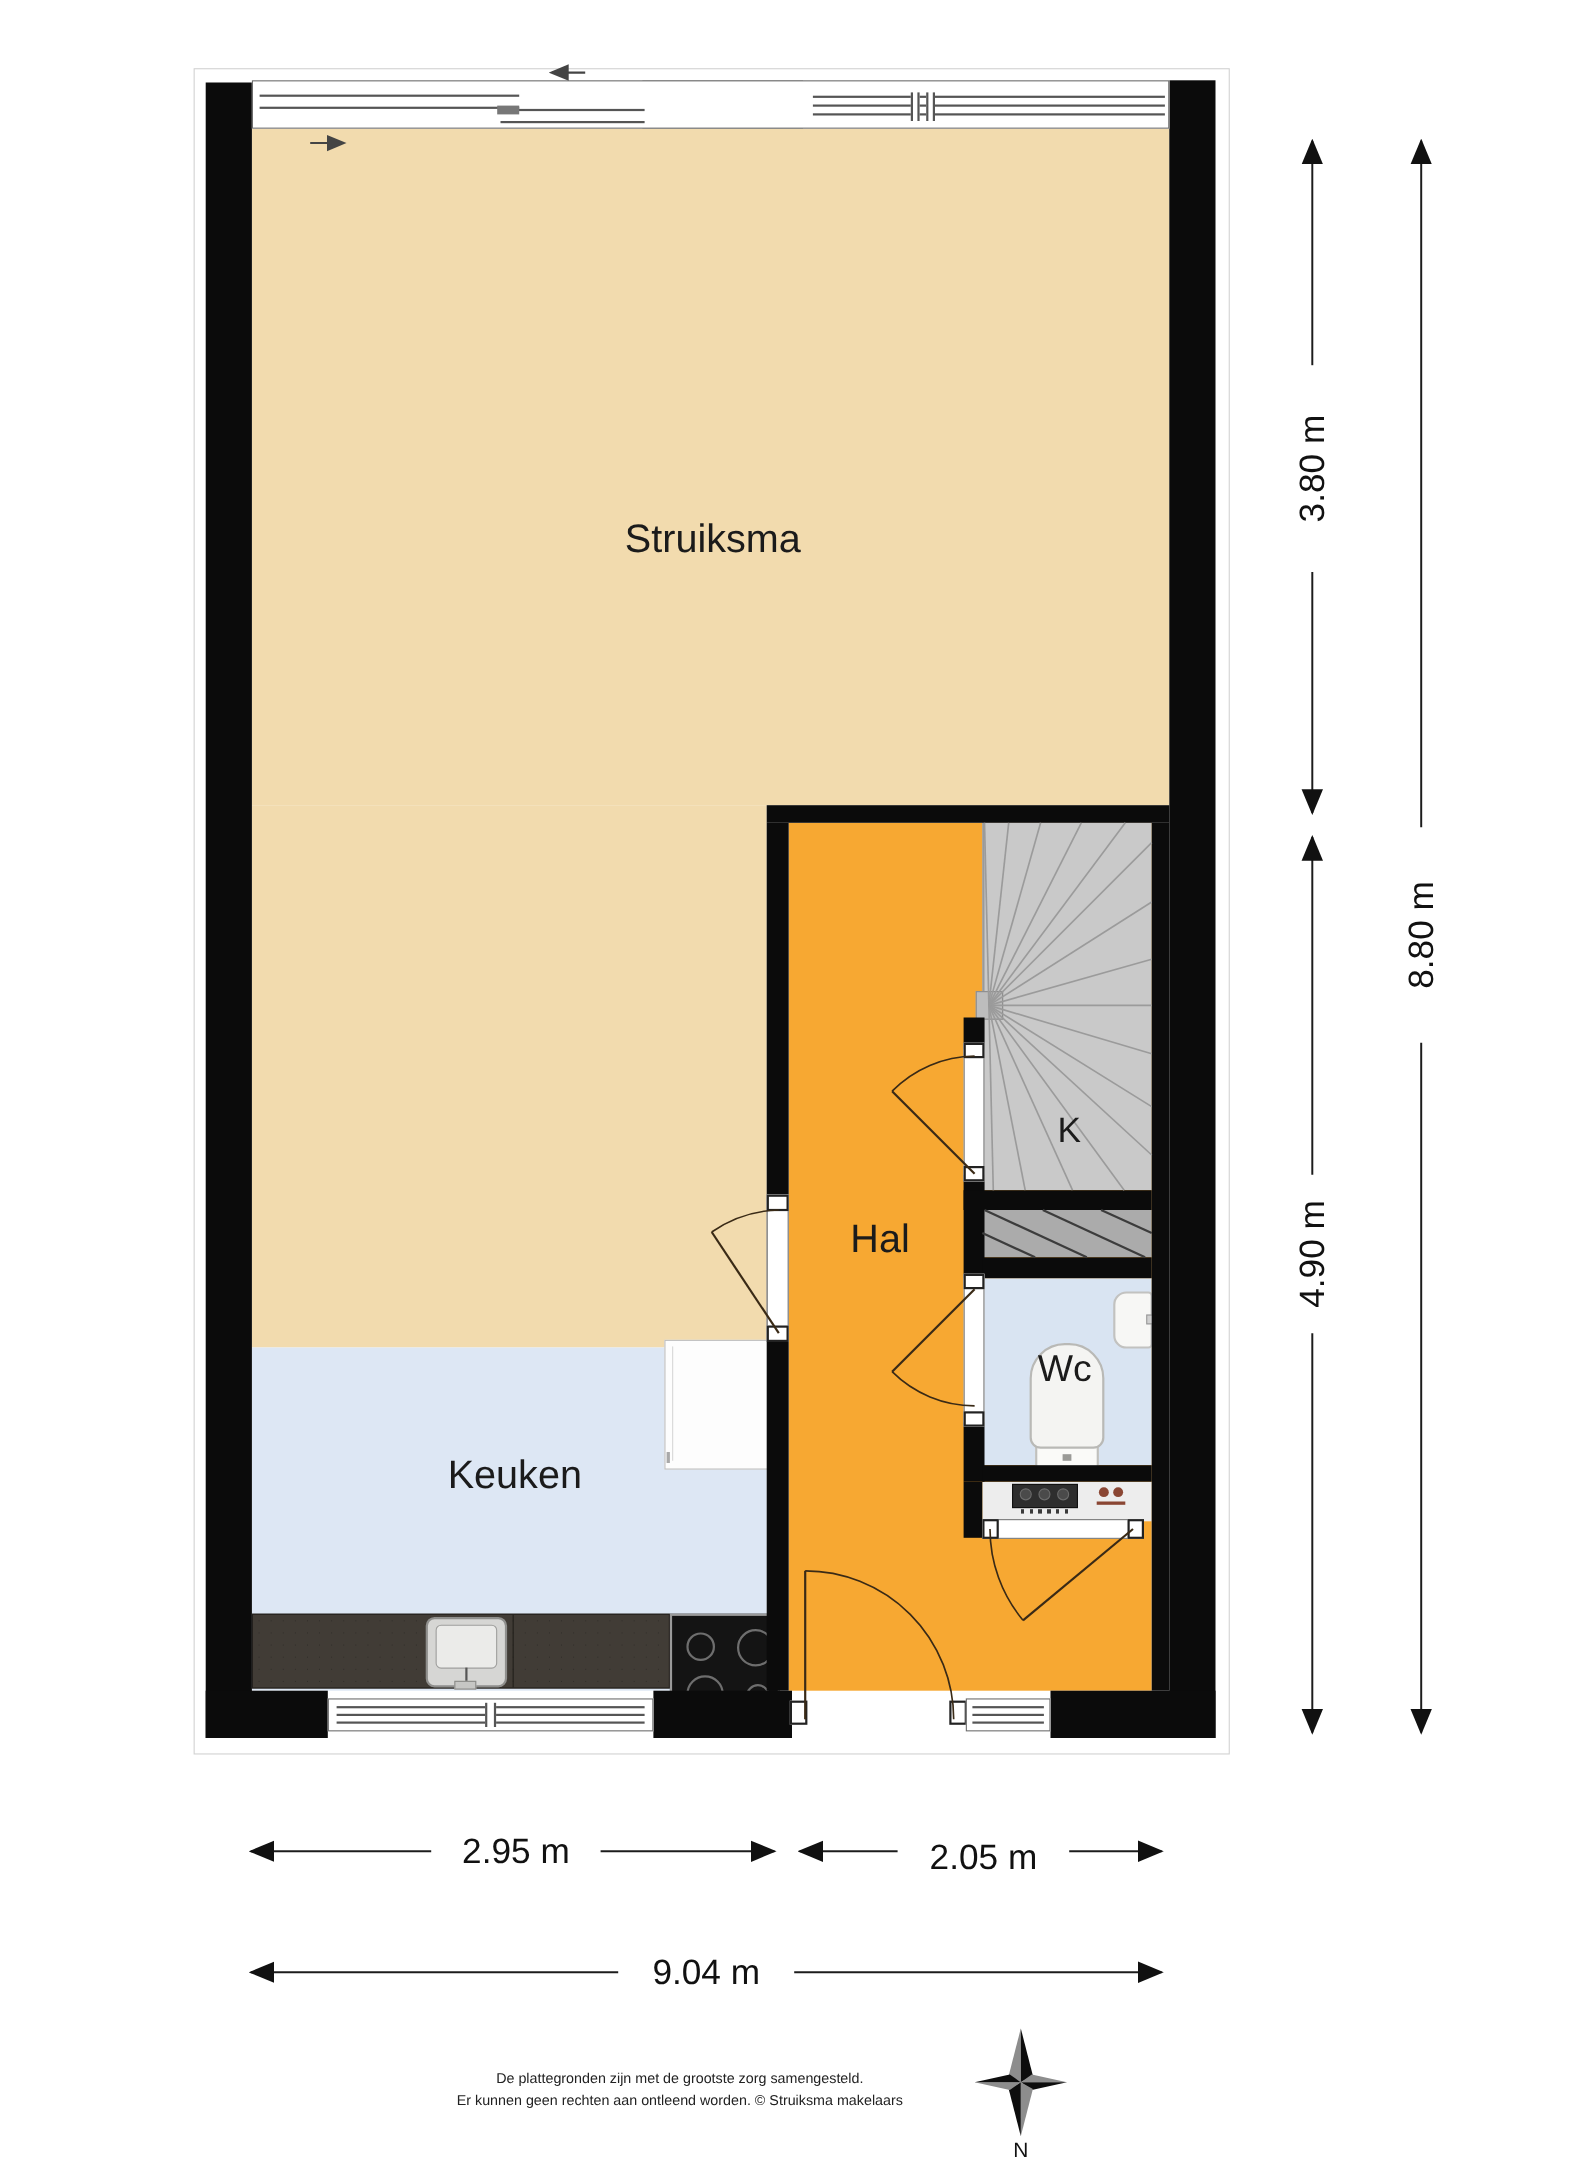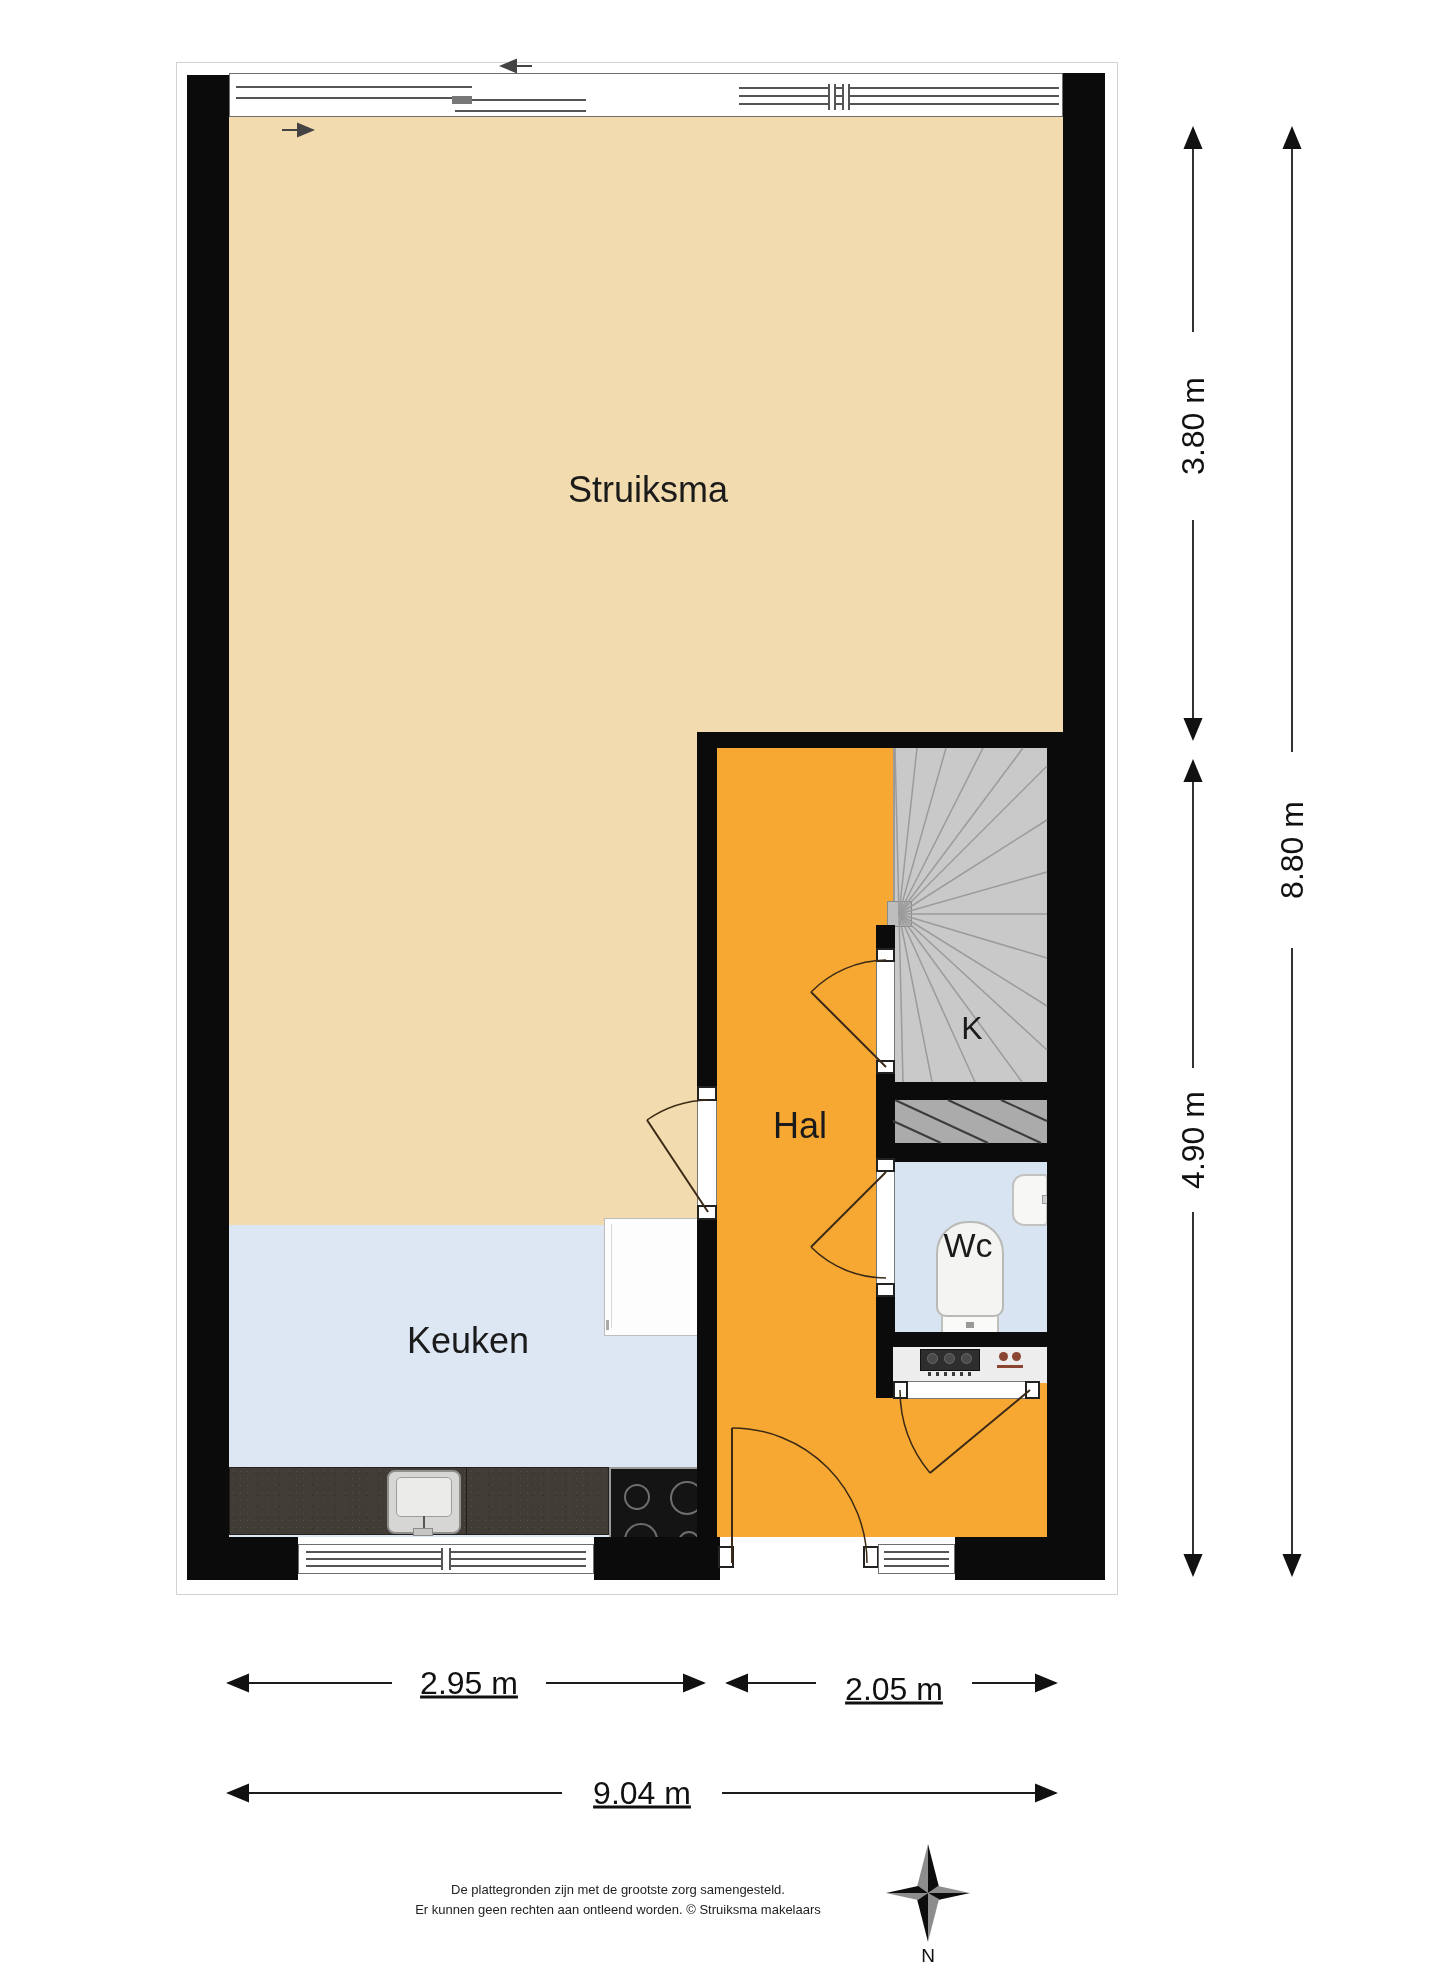--- a/index.html
+++ b/index.html
@@ -3,21 +3,21 @@
 <meta charset="utf-8">
 <style>
   html,body{margin:0;padding:0;background:#fff;}
   body{font-family:"Liberation Sans", sans-serif;}
   #canvas{position:relative;width:1447px;height:1968px;background:#fff;overflow:hidden;}
   .abs{position:absolute;}
   .wall{position:absolute;background:#0b0b0b;}
   .floor{position:absolute;}
   .room-label{position:absolute;color:#1b1b1b;font-size:36px;transform:translate(-50%,-50%);white-space:nowrap;}
   .small-label{font-size:32px;}
-  .dim-label-h{position:absolute;color:#111;font-size:32px;transform:translate(-50%,-50%);white-space:nowrap;background:#fff;padding:0 10px;text-decoration:underline;}
+  .dim-label-h{position:absolute;color:#111;font-size:32px;transform:translate(-50%,-50%);white-space:nowrap;background:#fff;padding:0 10px;}
   .dim-label-v{position:absolute;color:#111;font-size:32px;transform:translate(-50%,-50%) rotate(-90deg);white-space:nowrap;background:#fff;padding:0 10px;}
   .doorframe{position:absolute;background:#fff;border-left:1px solid #777;border-right:1px solid #777;box-sizing:border-box;}
   .doorframe-h{position:absolute;background:#fff;border-top:1px solid #777;border-bottom:1px solid #777;box-sizing:border-box;}
   .doorpost{position:absolute;background:#fff;border:2px solid #222;box-sizing:border-box;}
   .winband{position:absolute;background:#fff;border:1px solid #6e6e6e;box-sizing:border-box;}
   .glass{position:absolute;background:#fff;border-top:2px solid #555;border-bottom:2px solid #555;box-sizing:border-box;}
   .glass:after{content:"";position:absolute;left:0;right:0;top:50%;height:2px;margin-top:-1px;background:#555;}
   .mullion{position:absolute;background:#fff;border-left:2px solid #555;border-right:2px solid #555;box-sizing:border-box;}
   .footer-line{position:absolute;color:#222;font-size:13px;transform:translate(-50%,-50%);white-space:nowrap;}
   .north-label{position:absolute;color:#111;font-size:19px;transform:translate(-50%,-50%);}

